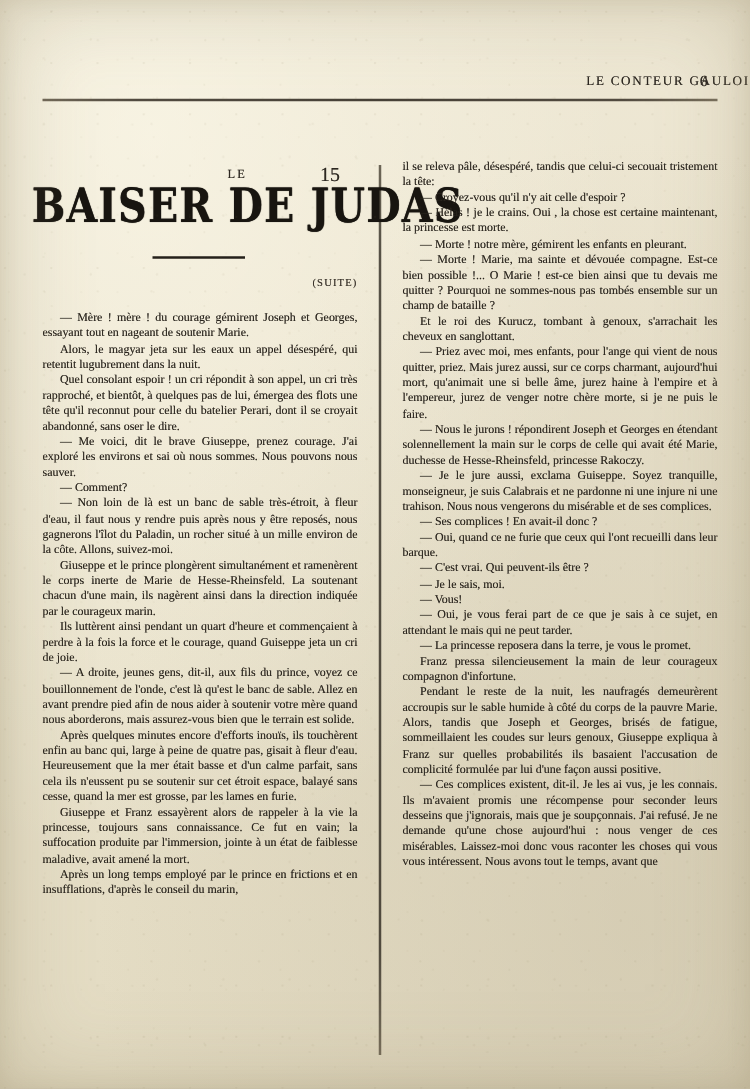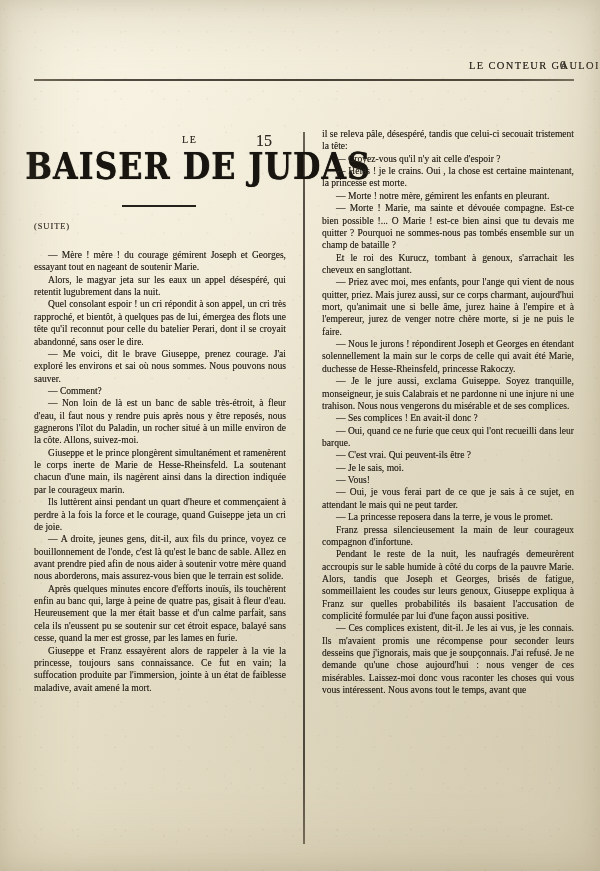--- a/index.html
+++ b/index.html
@@ -154,21 +154,21 @@
     top: 77px;
     width: 74px;
     height: 2px;
     background: #24201a;
   }
   .suite {
     position: absolute;
     left: 0;
     top: 93px;
     width: 252px;
-    text-align: left;
+    text-align: right;
     font-size: 8.5px;
     letter-spacing: .9px;
     color: #39322a;
   }
 
   
   .body {
     position: absolute;
     left: 0;
     width: 252px;
@@ -227,20 +227,21 @@
           <p>Alors, le magyar jeta sur les eaux un appel désespéré, qui retentit lugubrement dans la nuit.</p>
           <p>Quel consolant espoir ! un cri répondit à son appel, un cri très rapproché, et bientôt, à quelques pas de lui, émergea des flots une tête qu'il reconnut pour celle du batelier Perari, dont il se croyait abandonné, sans oser le dire.</p>
           <p>— Me voici, dit le brave Giuseppe, prenez courage. J'ai exploré les environs et sai où nous sommes. Nous pouvons nous sauver.</p>
           <p>— Comment?</p>
           <p>— Non loin de là est un banc de sable très-étroit, à fleur d'eau, il faut nous y rendre puis après nous y être reposés, nous gagnerons l'îlot du Paladin, un rocher situé à un mille environ de la côte. Allons, suivez-moi.</p>
           <p>Giuseppe et le prince plongèrent simultanément et ramenèrent le corps inerte de Marie de Hesse-Rheinsfeld. La soutenant chacun d'une main, ils nagèrent ainsi dans la direction indiquée par le courageux marin.</p>
           <p>Ils luttèrent ainsi pendant un quart d'heure et commençaient à perdre à la fois la force et le courage, quand Guiseppe jeta un cri de joie.</p>
           <p>— A droite, jeunes gens, dit-il, aux fils du prince, voyez ce bouillonnement de l'onde, c'est là qu'est le banc de sable. Allez en avant prendre pied afin de nous aider à soutenir votre mère quand nous aborderons, mais assurez-vous bien que le terrain est solide.</p>
           <p>Après quelques minutes encore d'efforts inouïs, ils touchèrent enfin au banc qui, large à peine de quatre pas, gisait à fleur d'eau. Heureusement que la mer était basse et d'un calme parfait, sans cela ils n'eussent pu se soutenir sur cet étroit espace, balayé sans cesse, quand la mer est grosse, par les lames en furie.</p>
           <p>Giuseppe et Franz essayèrent alors de rappeler à la vie la princesse, toujours sans connaissance. Ce fut en vain; la suffocation produite par l'immersion, jointe à un état de faiblesse maladive, avait amené la mort.</p>
+          <p>Après un long temps employé par le prince en frictions et en insufflations, d'après le conseil du marin,</p>
         </div>
     </div>
 
     <div class="col col-right">
       <div class="body">
           <p class="cont">il se releva pâle, désespéré, tandis que celui-ci secouait tristement la tête:</p>
           <p>— Croyez-vous qu'il n'y ait celle d'espoir ?</p>
           <p>— Hélas ! je le crains. Oui , la chose est certaine maintenant, la princesse est morte.</p>
           <p>— Morte ! notre mère, gémirent les enfants en pleurant.</p>
           <p>— Morte ! Marie, ma sainte et dévouée compagne. Est-ce bien possible !... O Marie ! est-ce bien ainsi que tu devais me quitter ? Pourquoi ne sommes-nous pas tombés ensemble sur un champ de bataille ?</p>

